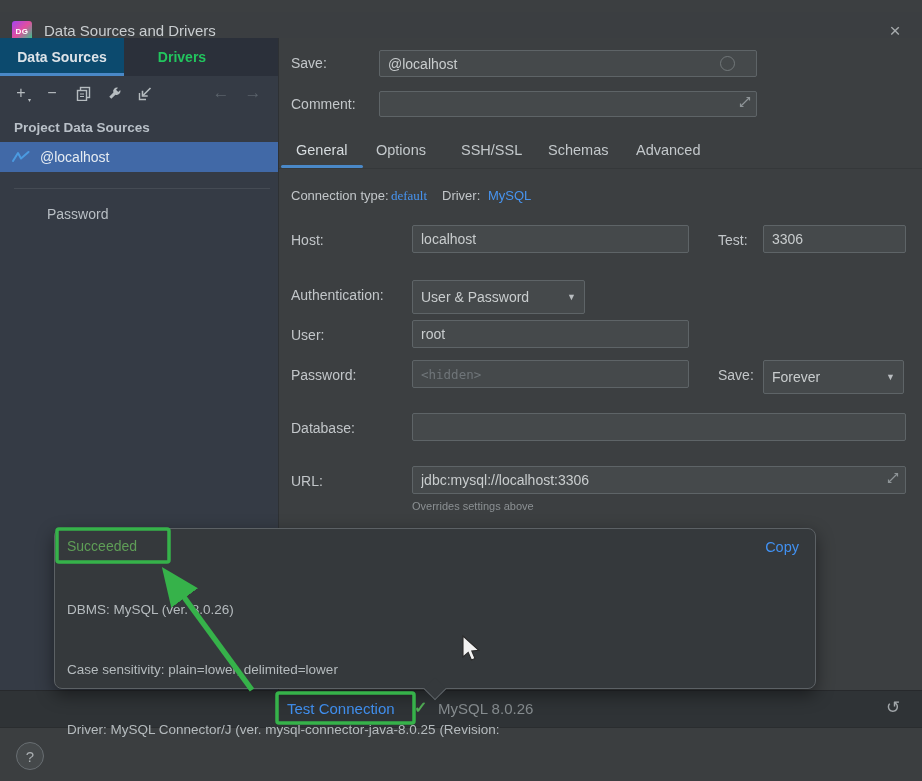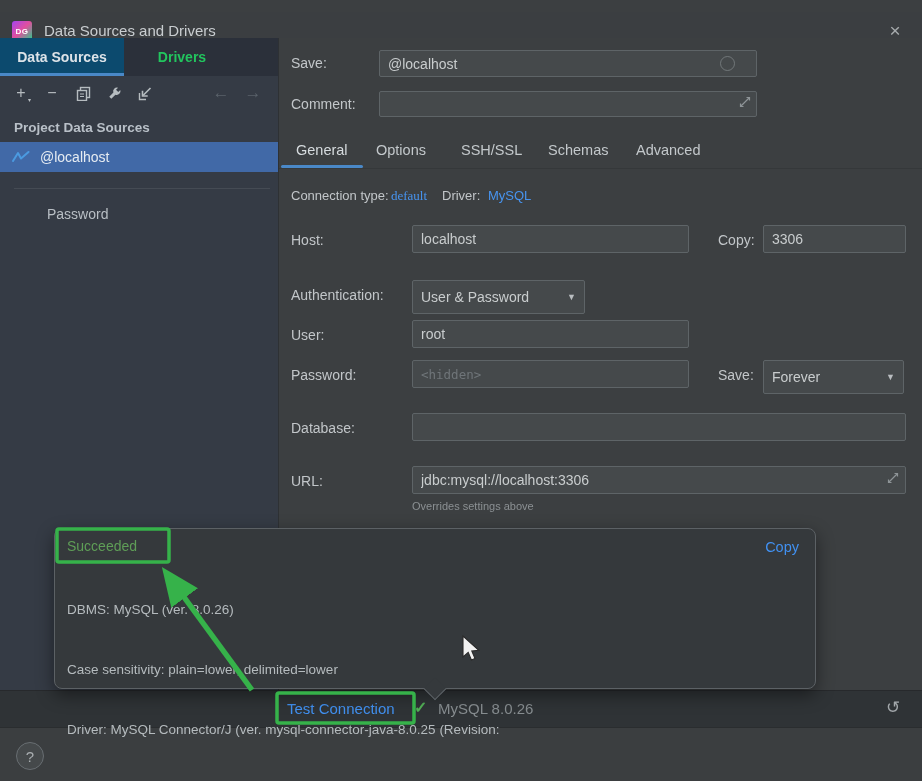--- a/index.html
+++ b/index.html
@@ -173,21 +173,21 @@
     <div class="ftab" style="left:357px;">Advanced</div>
     <div class="ftab-underline"></div>
 
     <div class="flabel" style="left:12px;top:150px;font-size:13px;">Connection type:</div>
     <div class="flabel link" style="left:112px;top:150px;font-size:13px;font-family:Liberation Serif, serif;">default</div>
     <div class="flabel" style="left:163px;top:150px;font-size:13px;">Driver:</div>
     <div class="flabel link" style="left:209px;top:150px;font-size:13px;">MySQL</div>
 
     <div class="flabel" style="left:12px;top:194px;">Host:</div>
     <input class="tinput" style="left: 133px; top: 187px; width: 277px; height: 28px;" value="localhost">
-    <div class="flabel" style="left:439px;top:194px;">Copy:</div>
+    <div class="flabel" style="left:439px;top:194px;">Test:</div>
     <input class="tinput" style="left: 484px; top: 187px; width: 143px; height: 28px;" value="3306">
 
     <div class="flabel" style="left:12px;top:249px;">Authentication:</div>
     <div class="fselect" style="left:133px;top:242px;width:173px;height:28px;">
       <span>User &amp; Password</span>
       <span class="car">▼</span>
     </div>
 
     <div class="flabel" style="left:12px;top:289px;">User:</div>
     <input class="tinput" style="left: 133px; top: 282px; width: 277px; height: 28px;" value="root">

